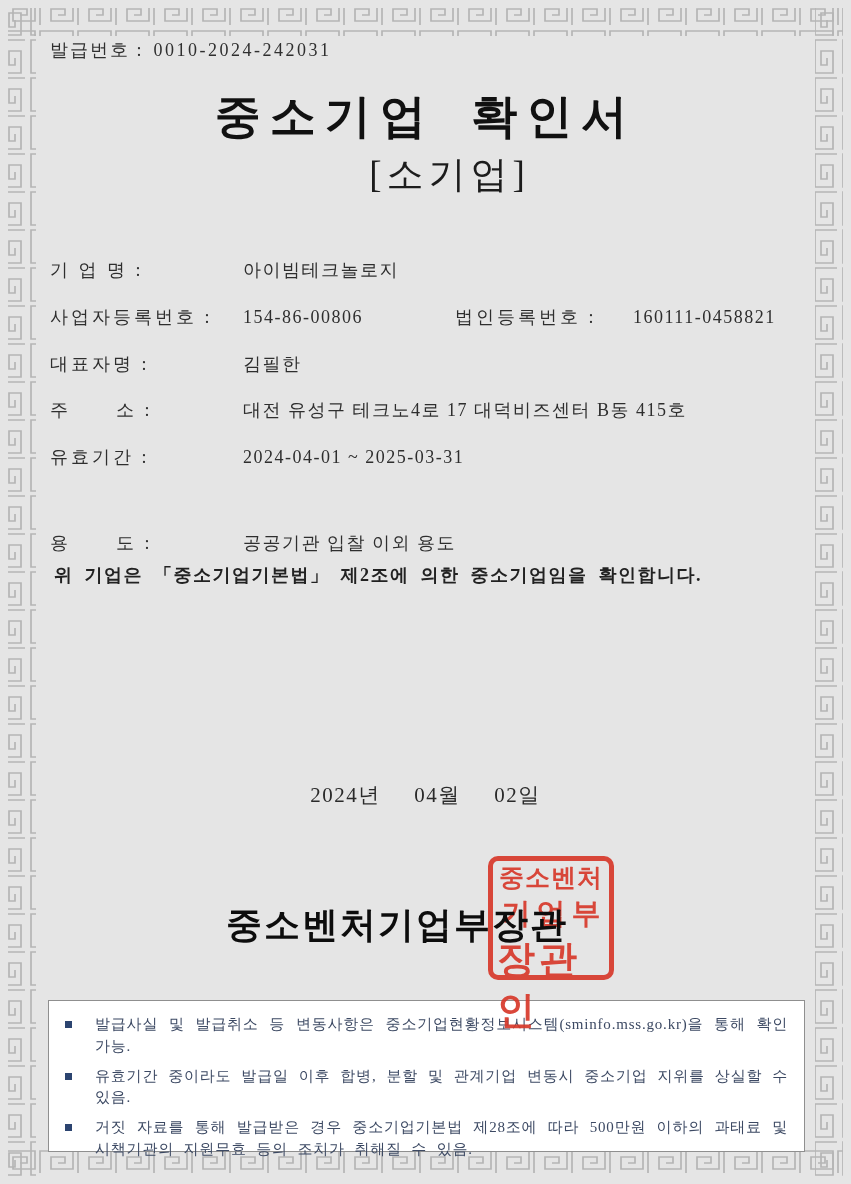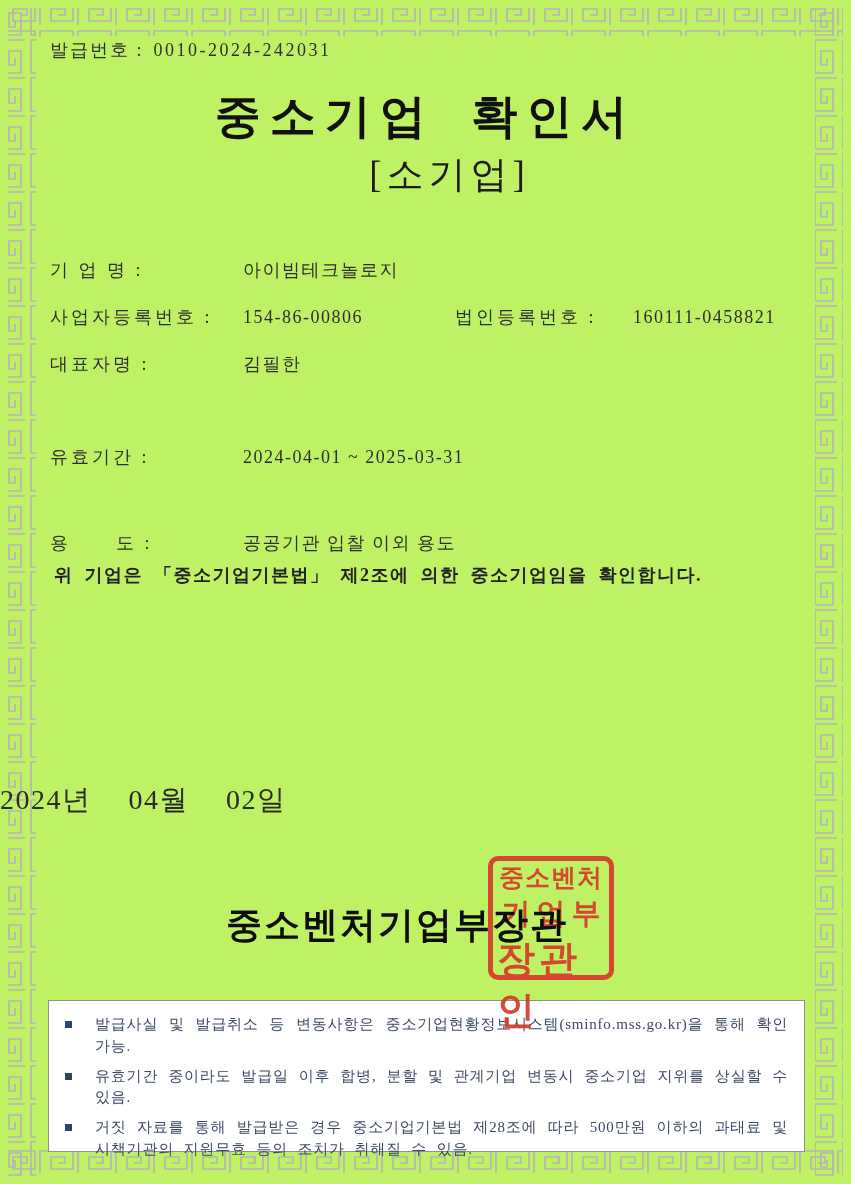--- a/index.html
+++ b/index.html
@@ -3,21 +3,21 @@
 <meta charset="utf-8">
 <style>
   * { margin: 0; padding: 0; box-sizing: border-box; }
   html, body { background: #ffffff; }
   body { font-family: "Liberation Serif", "DejaVu Serif", serif; }
 
   .page {
     position: relative;
     width: 851px;
     height: 1184px;
-    background: #bef264;
+    background: #e5e5e5;
     overflow: hidden;
     color: #2b2b2b;
   }
 
   .border-svg { position: absolute; left: 0; top: 0; z-index: 0; }
 
   .issue-no {
     position: absolute; left: 50px; top: 38px;
     font-size: 18px; letter-spacing: 2px; color: #2f2f2f;
     white-space: pre; z-index: 1;
@@ -52,21 +52,21 @@
   .row-5 { top: 491px; margin-top: 40px; }
 
   .statement {
     position: absolute; left: 54px; top: 563px; width: 740px;
     font-size: 18px; font-weight: 600; color: #222;
     letter-spacing: 1.5px; word-spacing: 5px; z-index: 1;
   }
 
   .issue-date {
     position: absolute; left: 0; top: 781px; width: 100%;
-    font-size: 28px; color: #2a2a2a;
+    text-align: center; font-size: 21px; color: #2a2a2a;
     letter-spacing: 1.5px; word-spacing: 10px; white-space: pre; z-index: 1;
   }
 
   .issuer {
     position: absolute; left: 226px; top: 901px;
     font-size: 36px; font-weight: 700; color: #0d0d0d;
     letter-spacing: 2px; z-index: 3;
   }
 
   .seal {
@@ -121,20 +121,21 @@
 
   <div class="title">중소기업 확인서</div>
   <div class="subtitle">[소기업]</div>
 
   <div class="frow row-0"><span class="flabel">기 업 명 :</span><span class="fvalue">아이빔테크놀로지</span></div>
 
   <div class="frow row-1"><span class="flabel">사업자등록번호 :</span><span class="fvalue w">154-86-00806</span><span class="flabel2">법인등록번호 :</span><span class="fvalue">160111-0458821</span></div>
 
   <div class="frow row-2"><span class="flabel">대표자명 :</span><span class="fvalue">김필한</span></div>
 
+  <div class="frow row-3"><span class="flabel">주      소 :</span><span class="fvalue">대전 유성구 테크노4로 17 대덕비즈센터 B동 415호</span></div>
 
   <div class="frow row-4"><span class="flabel">유효기간 :</span><span class="fvalue">2024-04-01 ~ 2025-03-31</span></div>
 
   <div class="frow row-5"><span class="flabel">용      도 :</span><span class="fvalue">공공기관 입찰 이외 용도</span></div>
 
   <div class="statement">위 기업은 「중소기업기본법」 제2조에 의한 중소기업임을 확인합니다.</div>
 
   <div class="issue-date">2024년  04월  02일</div>
 
   <div class="issuer">중소벤처기업부장관</div>

